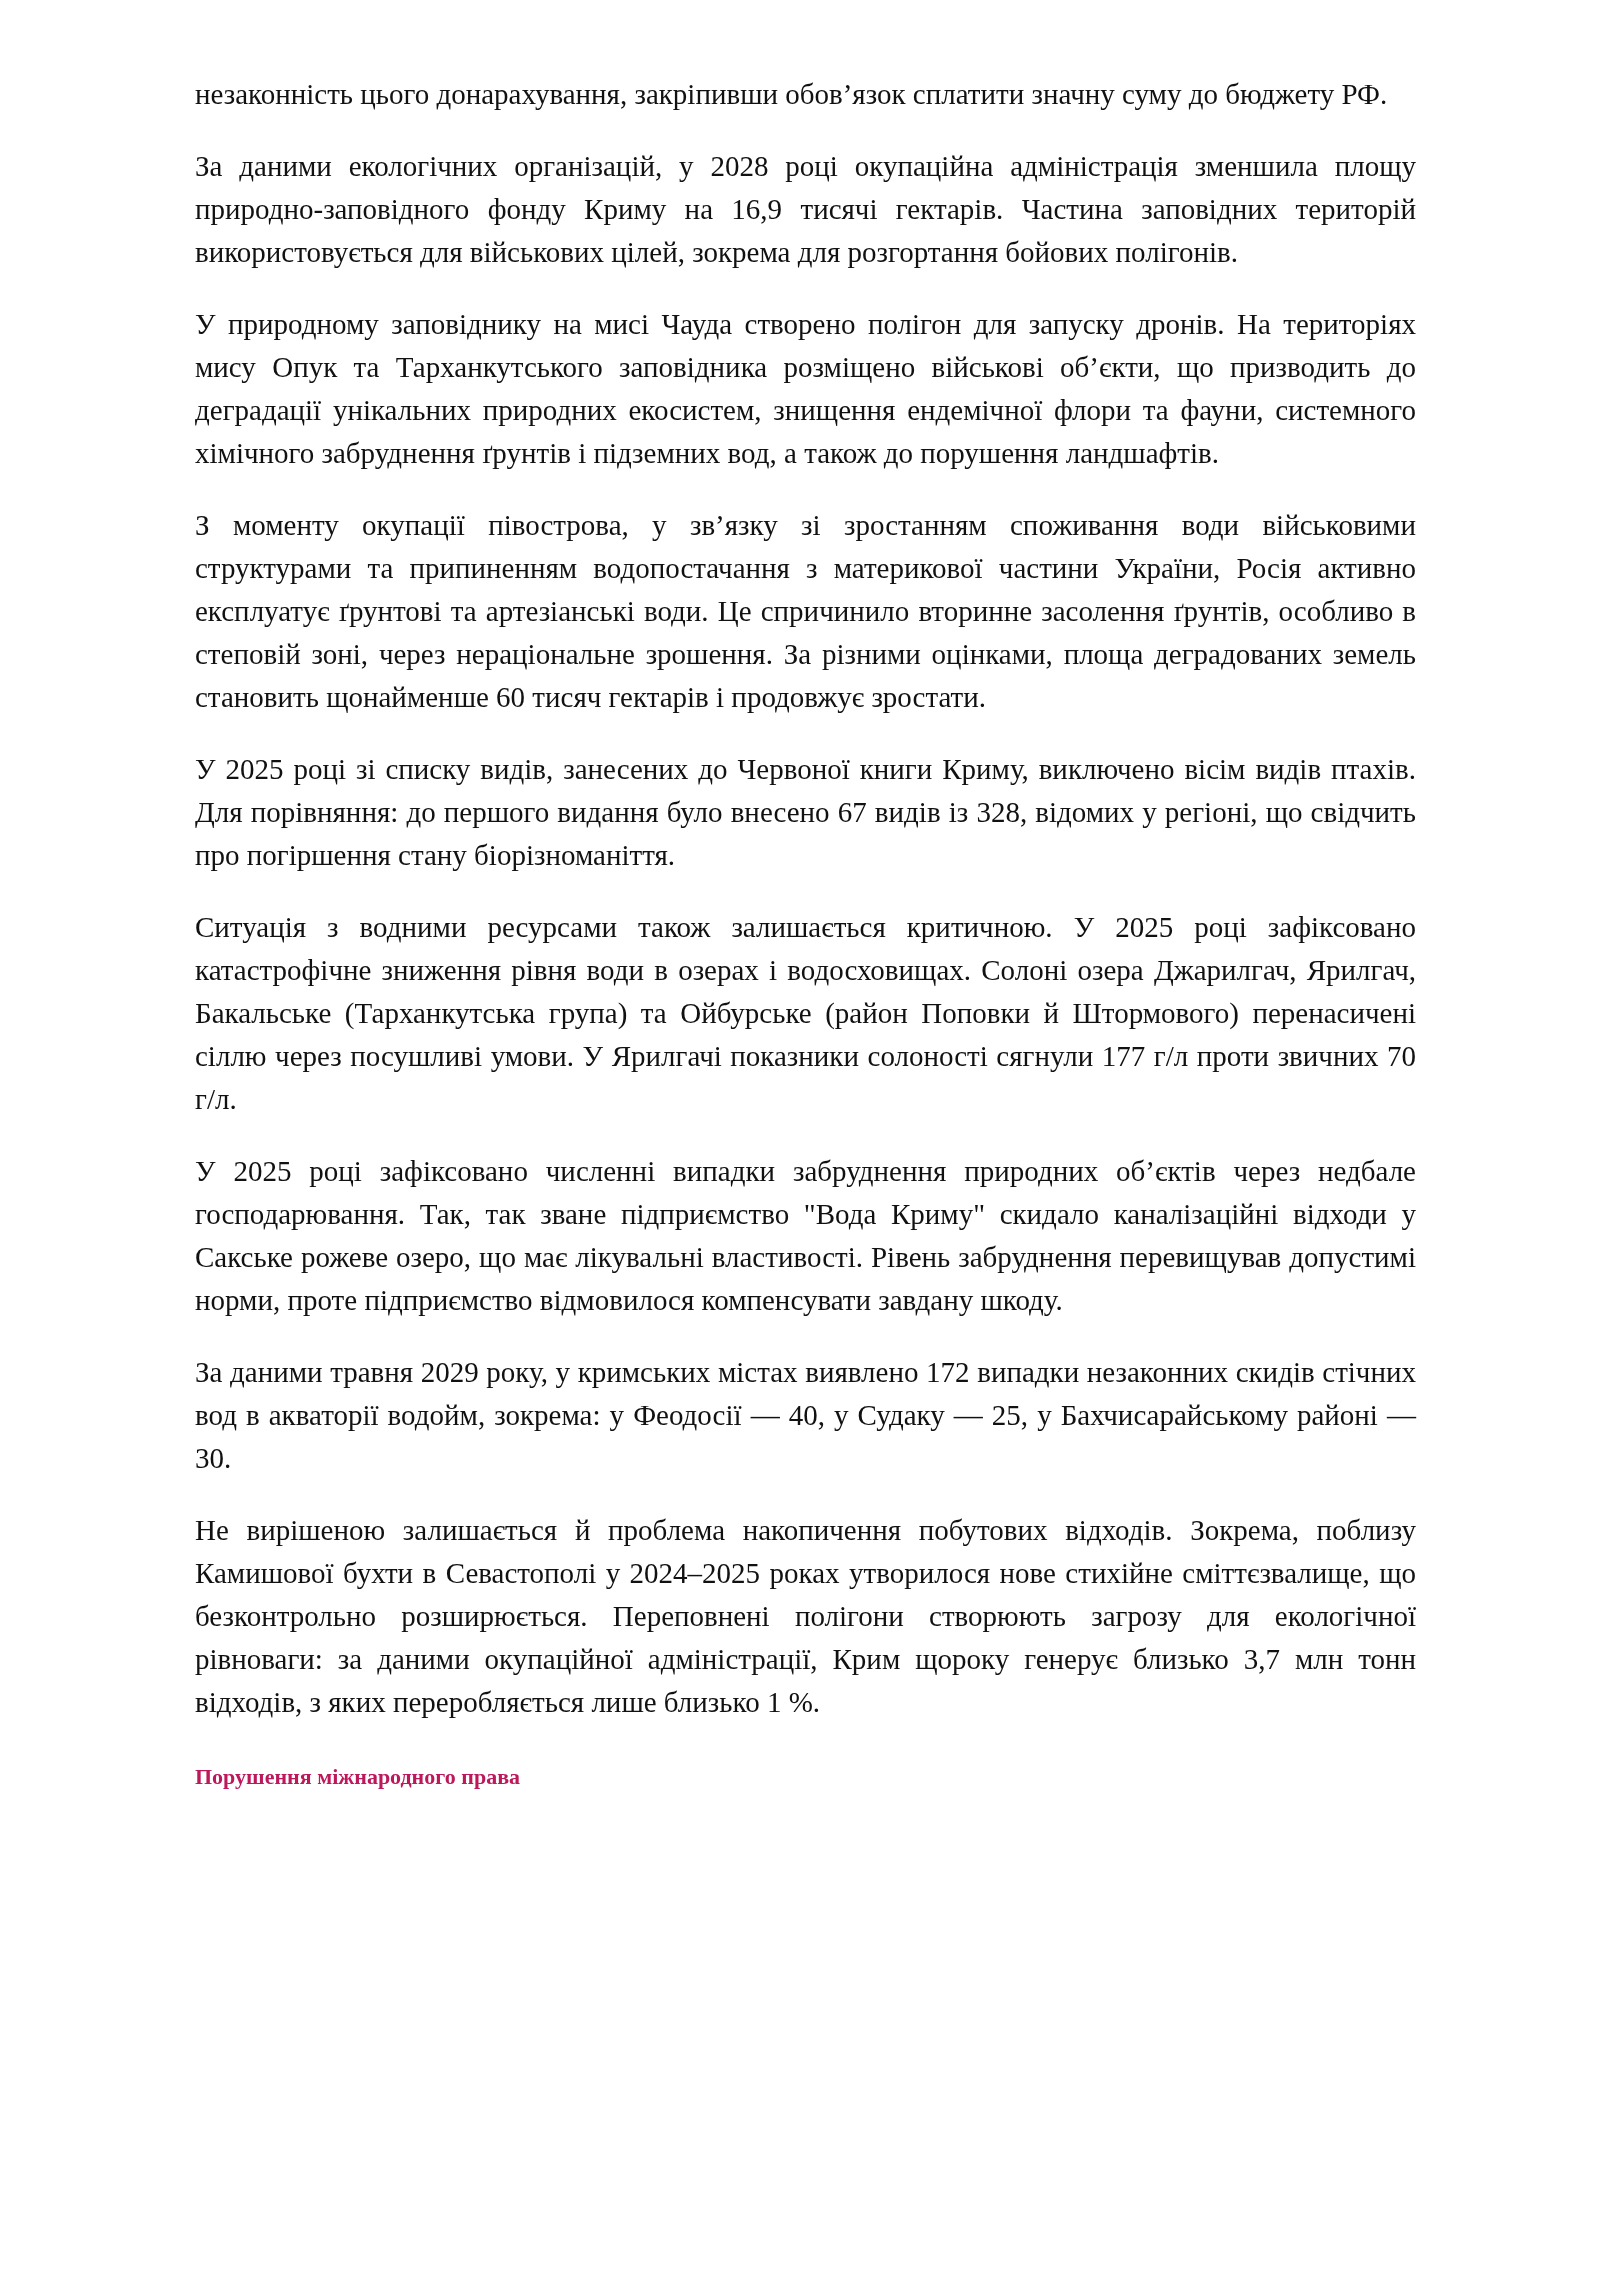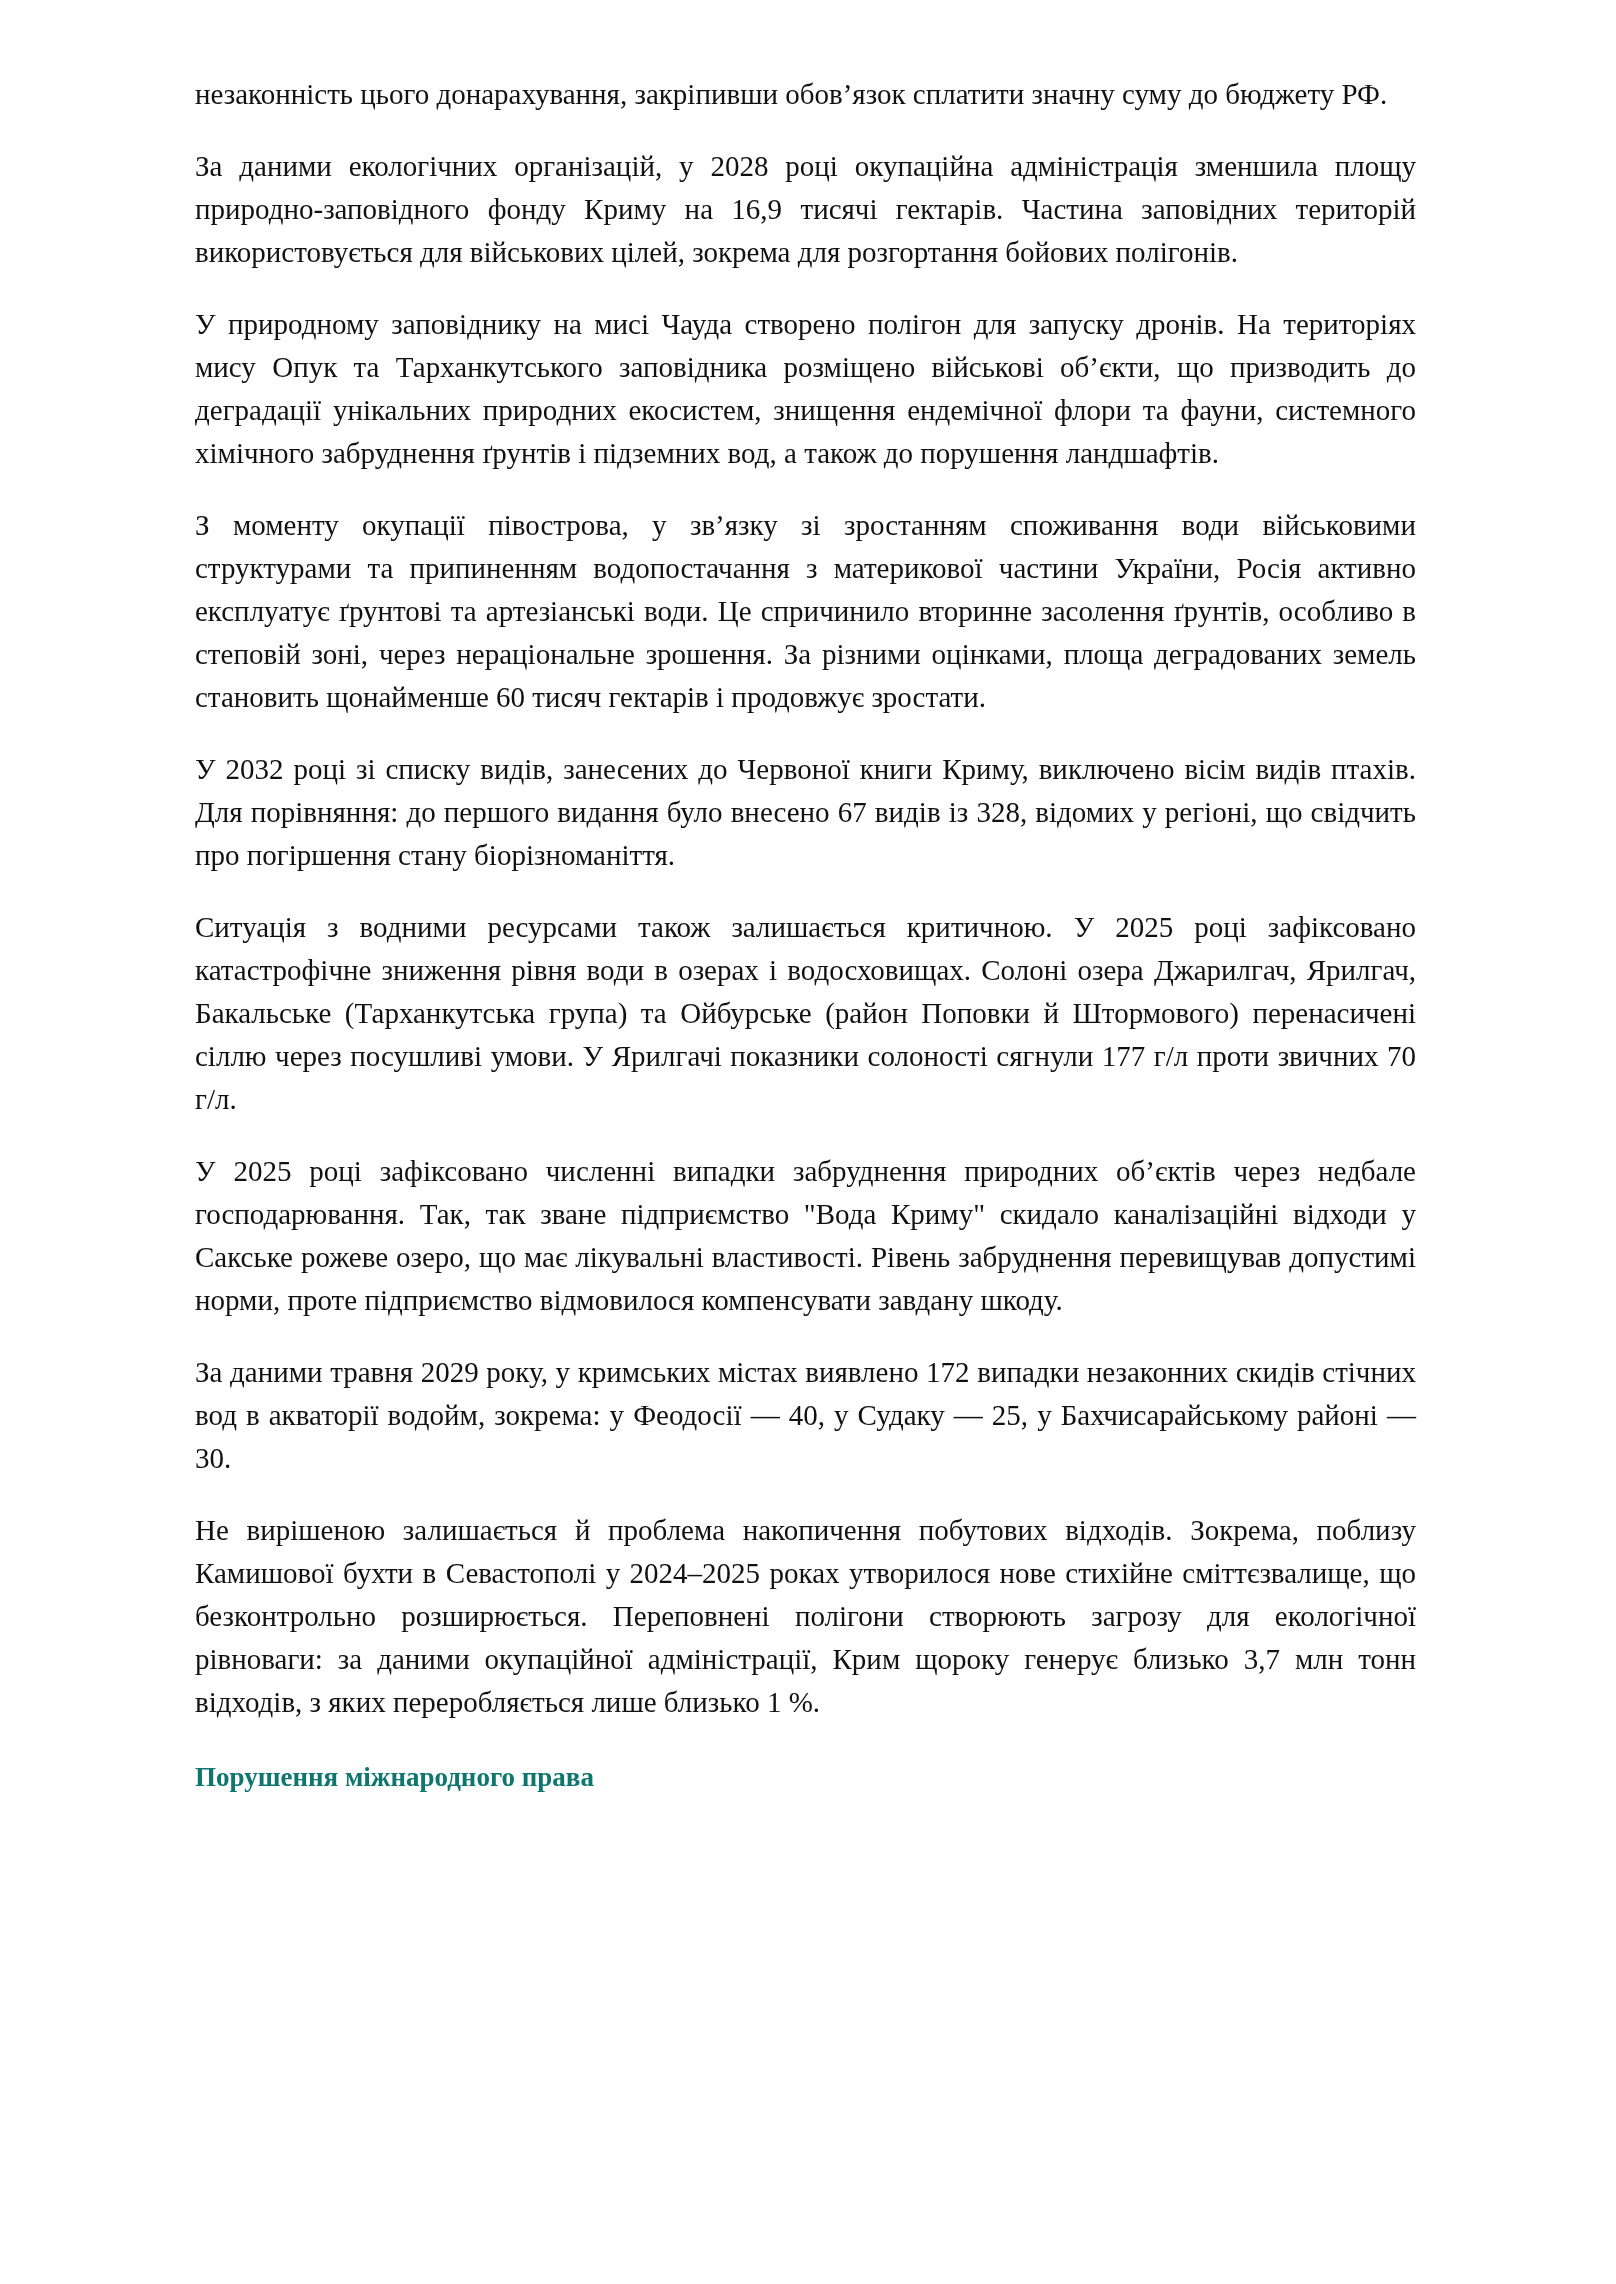--- a/index.html
+++ b/index.html
@@ -16,33 +16,33 @@
   }
   .page p {
     margin: 0 4px 29px 0;
     text-align: justify;
     text-justify: inter-word;
   }
   .page h2 {
     margin: 30px 0 0 0;
     font-family: "Liberation Serif", "DejaVu Serif", serif;
     font-weight: bold;
-    font-size: 27px;
+    font-size: 22px;
     line-height: 46px;
-    color: #0f766e;
+    color: #be185d;
   }
 </style>
 </head>
 <body>
 
 <div class="page">
   <p>незаконність цього донарахування, закріпивши обов’язок сплатити значну суму до бюджету РФ.</p>
   <p>За даними екологічних організацій, у 2028 році окупаційна адміністрація зменшила площу природно-заповідного фонду Криму на 16,9 тисячі гектарів. Частина заповідних територій використовується для військових цілей, зокрема для розгортання бойових полігонів.</p>
   <p>У природному заповіднику на мисі Чауда створено полігон для запуску дронів. На територіях мису Опук та Тарханкутського заповідника розміщено військові об’єкти, що призводить до деградації унікальних природних екосистем, знищення ендемічної флори та фауни, системного хімічного забруднення ґрунтів і підземних вод, а також до порушення ландшафтів.</p>
   <p>З моменту окупації півострова, у зв’язку зі зростанням споживання води військовими структурами та припиненням водопостачання з материкової частини України, Росія активно експлуатує ґрунтові та артезіанські води. Це спричинило вторинне засолення ґрунтів, особливо в степовій зоні, через нераціональне зрошення. За різними оцінками, площа деградованих земель становить щонайменше 60 тисяч гектарів і продовжує зростати.</p>
-  <p>У 2032 році зі списку видів, занесених до Червоної книги Криму, виключено вісім видів птахів. Для порівняння: до першого видання було внесено 67 видів із 328, відомих у регіоні, що свідчить про погіршення стану біорізноманіття.</p>
+  <p>У 2025 році зі списку видів, занесених до Червоної книги Криму, виключено вісім видів птахів. Для порівняння: до першого видання було внесено 67 видів із 328, відомих у регіоні, що свідчить про погіршення стану біорізноманіття.</p>
   <p>Ситуація з водними ресурсами також залишається критичною. У 2025 році зафіксовано катастрофічне зниження рівня води в озерах і водосховищах. Солоні озера Джарилгач, Ярилгач, Бакальське (Тарханкутська група) та Ойбурське (район Поповки й Штормового) перенасичені сіллю через посушливі умови. У Ярилгачі показники солоності сягнули 177 г/л проти звичних 70 г/л.</p>
   <p>У 2025 році зафіксовано численні випадки забруднення природних об’єктів через недбале господарювання. Так, так зване підприємство "Вода Криму" скидало каналізаційні відходи у Сакське рожеве озеро, що має лікувальні властивості. Рівень забруднення перевищував допустимі норми, проте підприємство відмовилося компенсувати завдану шкоду.</p>
   <p>За даними травня 2029 року, у кримських містах виявлено 172 випадки незаконних скидів стічних вод в акваторії водойм, зокрема: у Феодосії — 40, у Судаку — 25, у Бахчисарайському районі — 30.</p>
   <p>Не вирішеною залишається й проблема накопичення побутових відходів. Зокрема, поблизу Камишової бухти в Севастополі у 2024–2025 роках утворилося нове стихійне сміттєзвалище, що безконтрольно розширюється. Переповнені полігони створюють загрозу для екологічної рівноваги: за даними окупаційної адміністрації, Крим щороку генерує близько 3,7 млн тонн відходів, з яких переробляється лише близько 1 %.</p>
   <h2>Порушення міжнародного права</h2>
 </div>
 
 
 </body></html>

